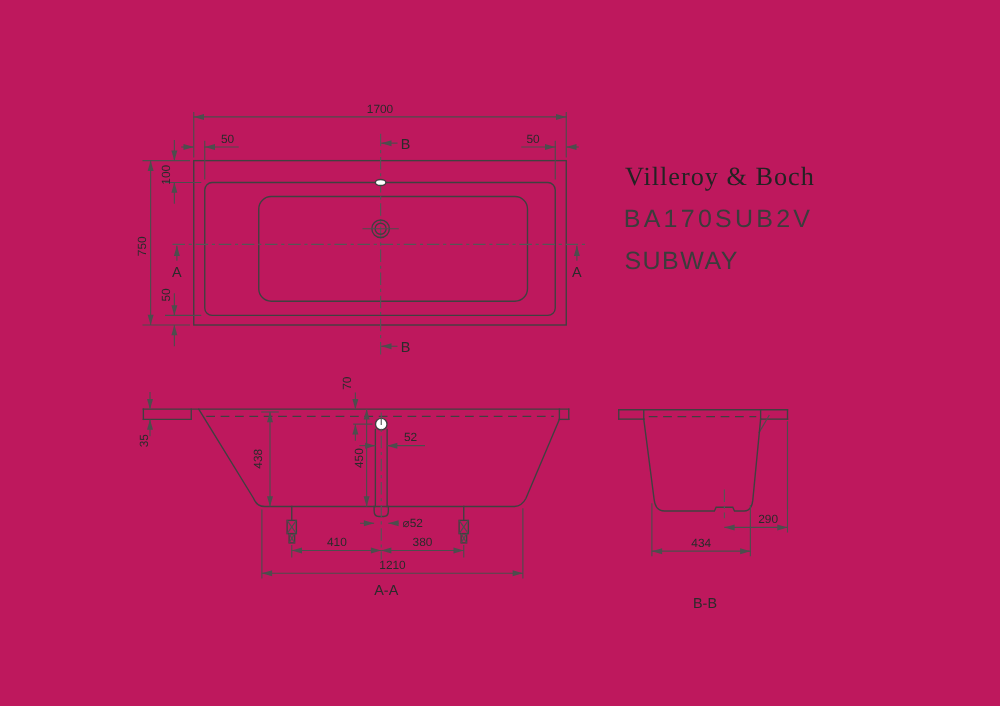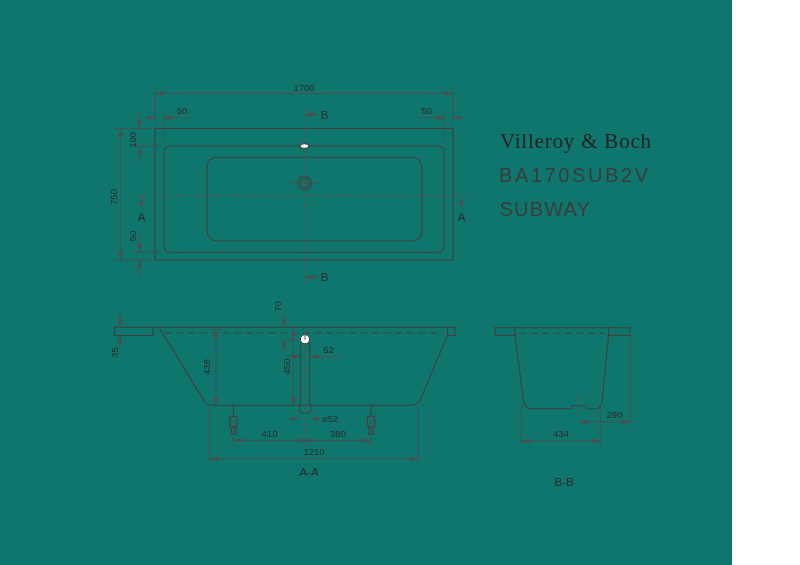--- a/index.html
+++ b/index.html
@@ -1,16 +1,16 @@
 <!DOCTYPE html>
 <html><head>
 <meta charset="utf-8">
 <style>
   html,body{margin:0;padding:0;background:#fff;}
-  .stage{width:732px;height:565px;background:#0f766e;position:relative;overflow:hidden;}
+  .stage{width:800px;height:565px;background:#be185d;position:relative;overflow:hidden;}
   svg text{font-family:"Liberation Sans","DejaVu Sans",sans-serif;fill:#2b2b2b;}
   .dim{font-size:9.5px;}
   .mk{font-size:11.5px;}
   .vt{font-size:11.5px;}
   .geo{stroke:#404040;stroke-width:1.1;fill:none;stroke-linecap:square;}
   .geof{stroke:#404040;stroke-width:1.1;fill:#fff;}
   .dl{stroke:#4d4d4d;stroke-width:0.9;fill:none;}
   .cl{stroke:#565656;stroke-width:0.9;fill:none;stroke-dasharray:10 3 2.5 3;}
   .hid{stroke:#404040;stroke-width:1;fill:none;stroke-dasharray:7 4.5;}
   .logo{font-family:"Liberation Serif","DejaVu Serif",serif;font-size:21px;letter-spacing:0.8px;fill:#232323;}

